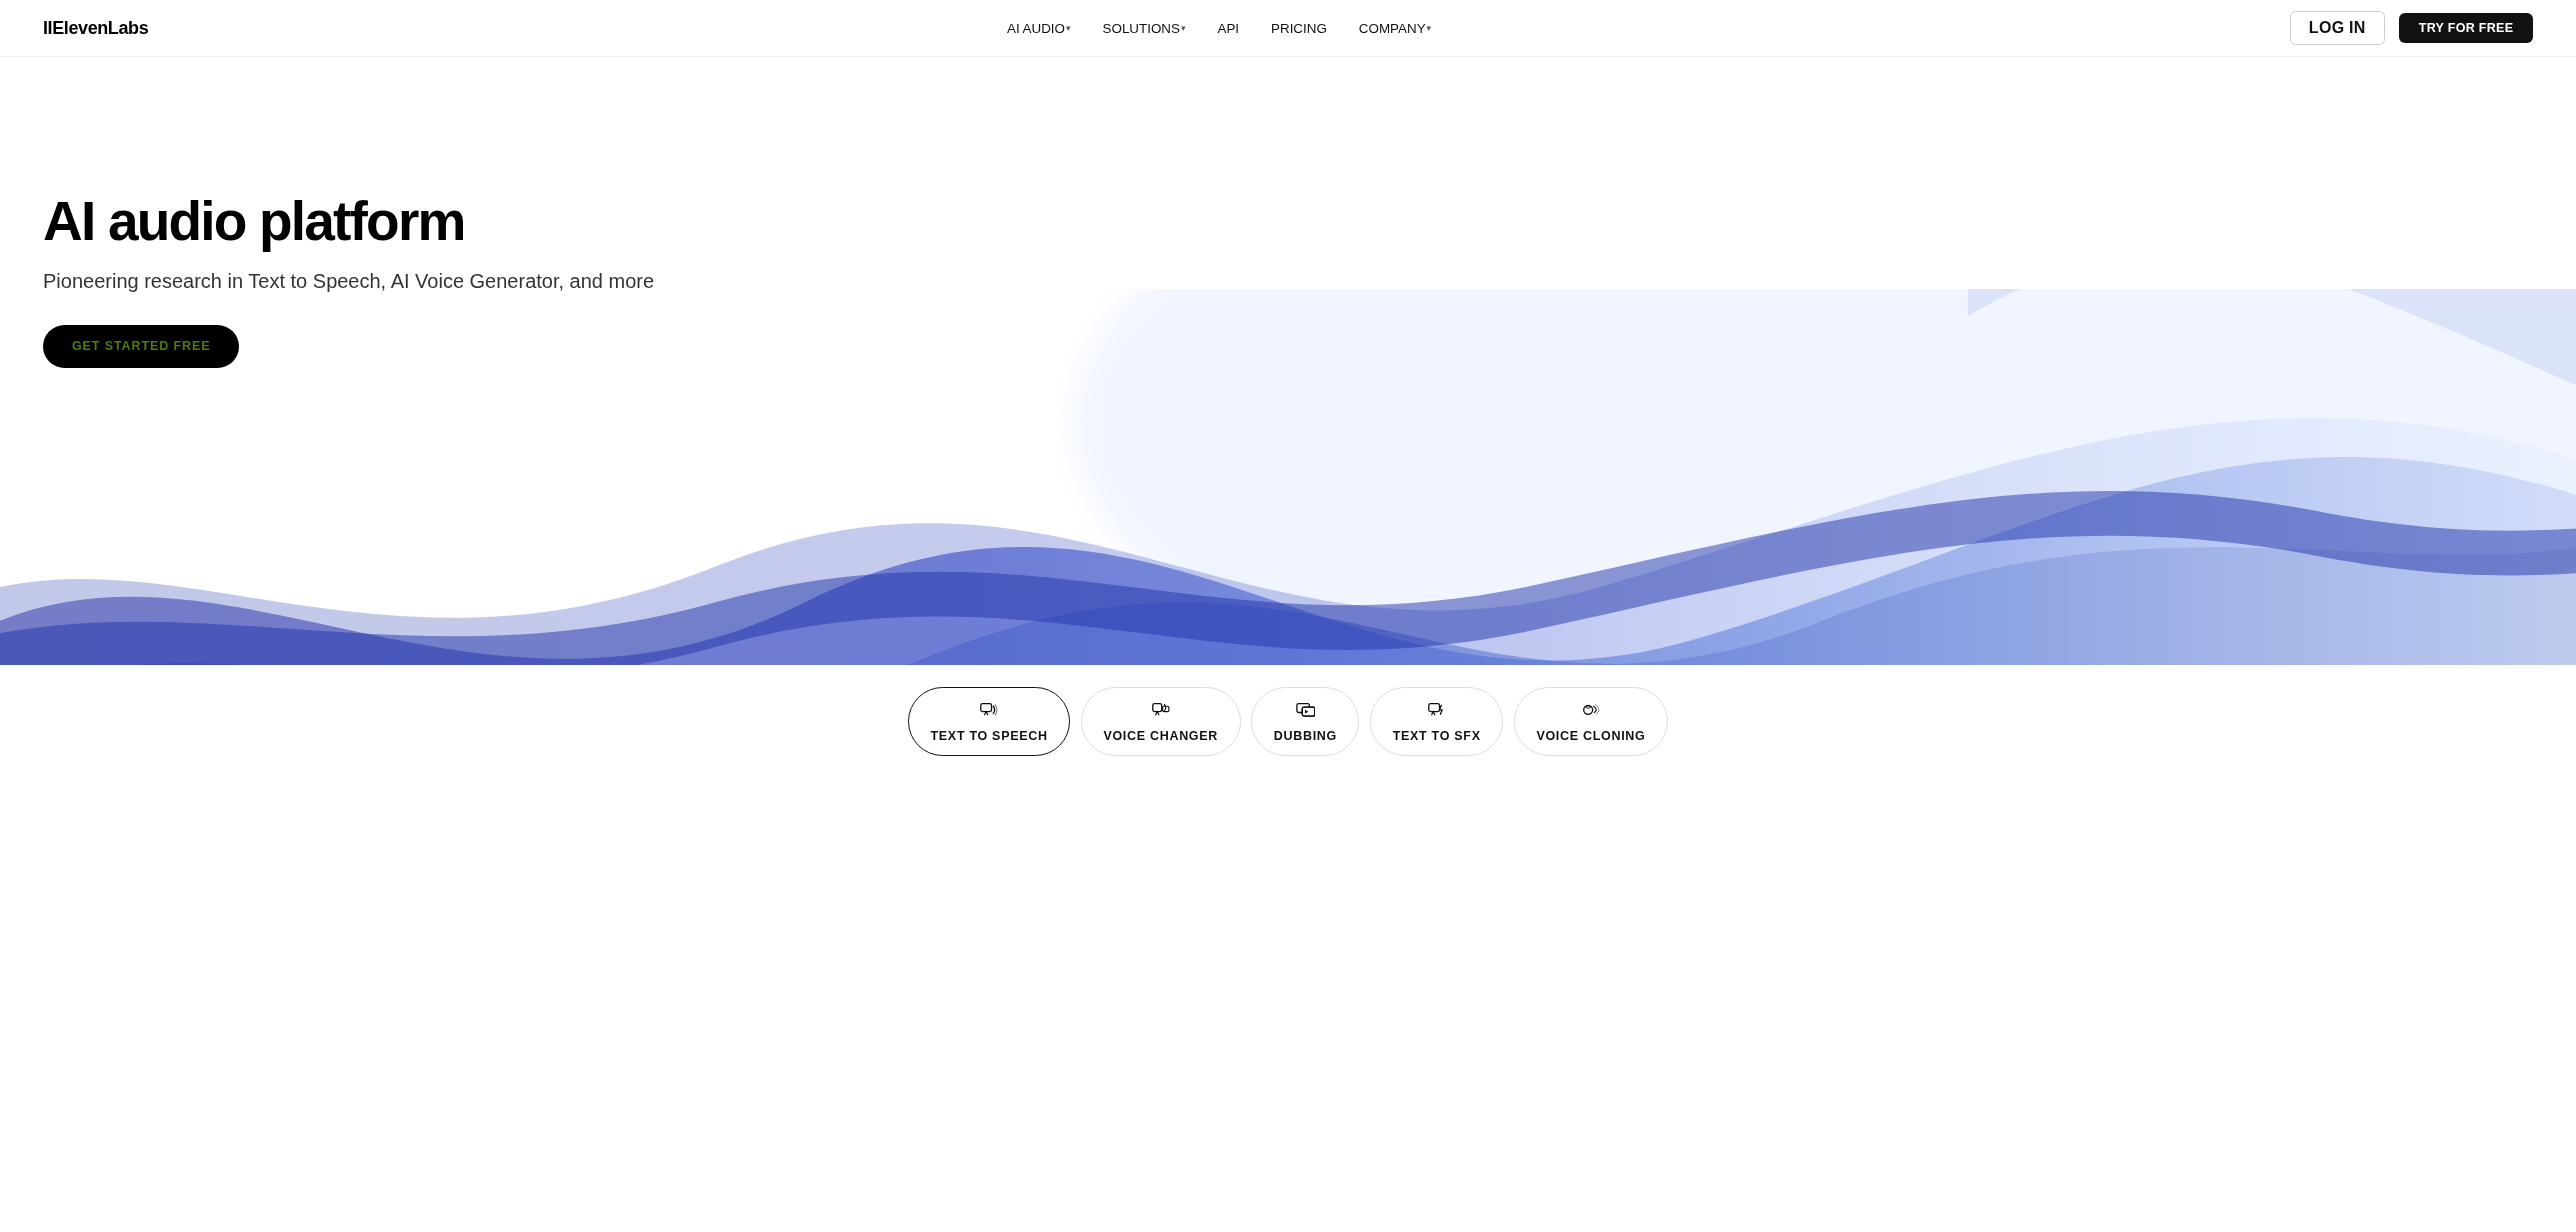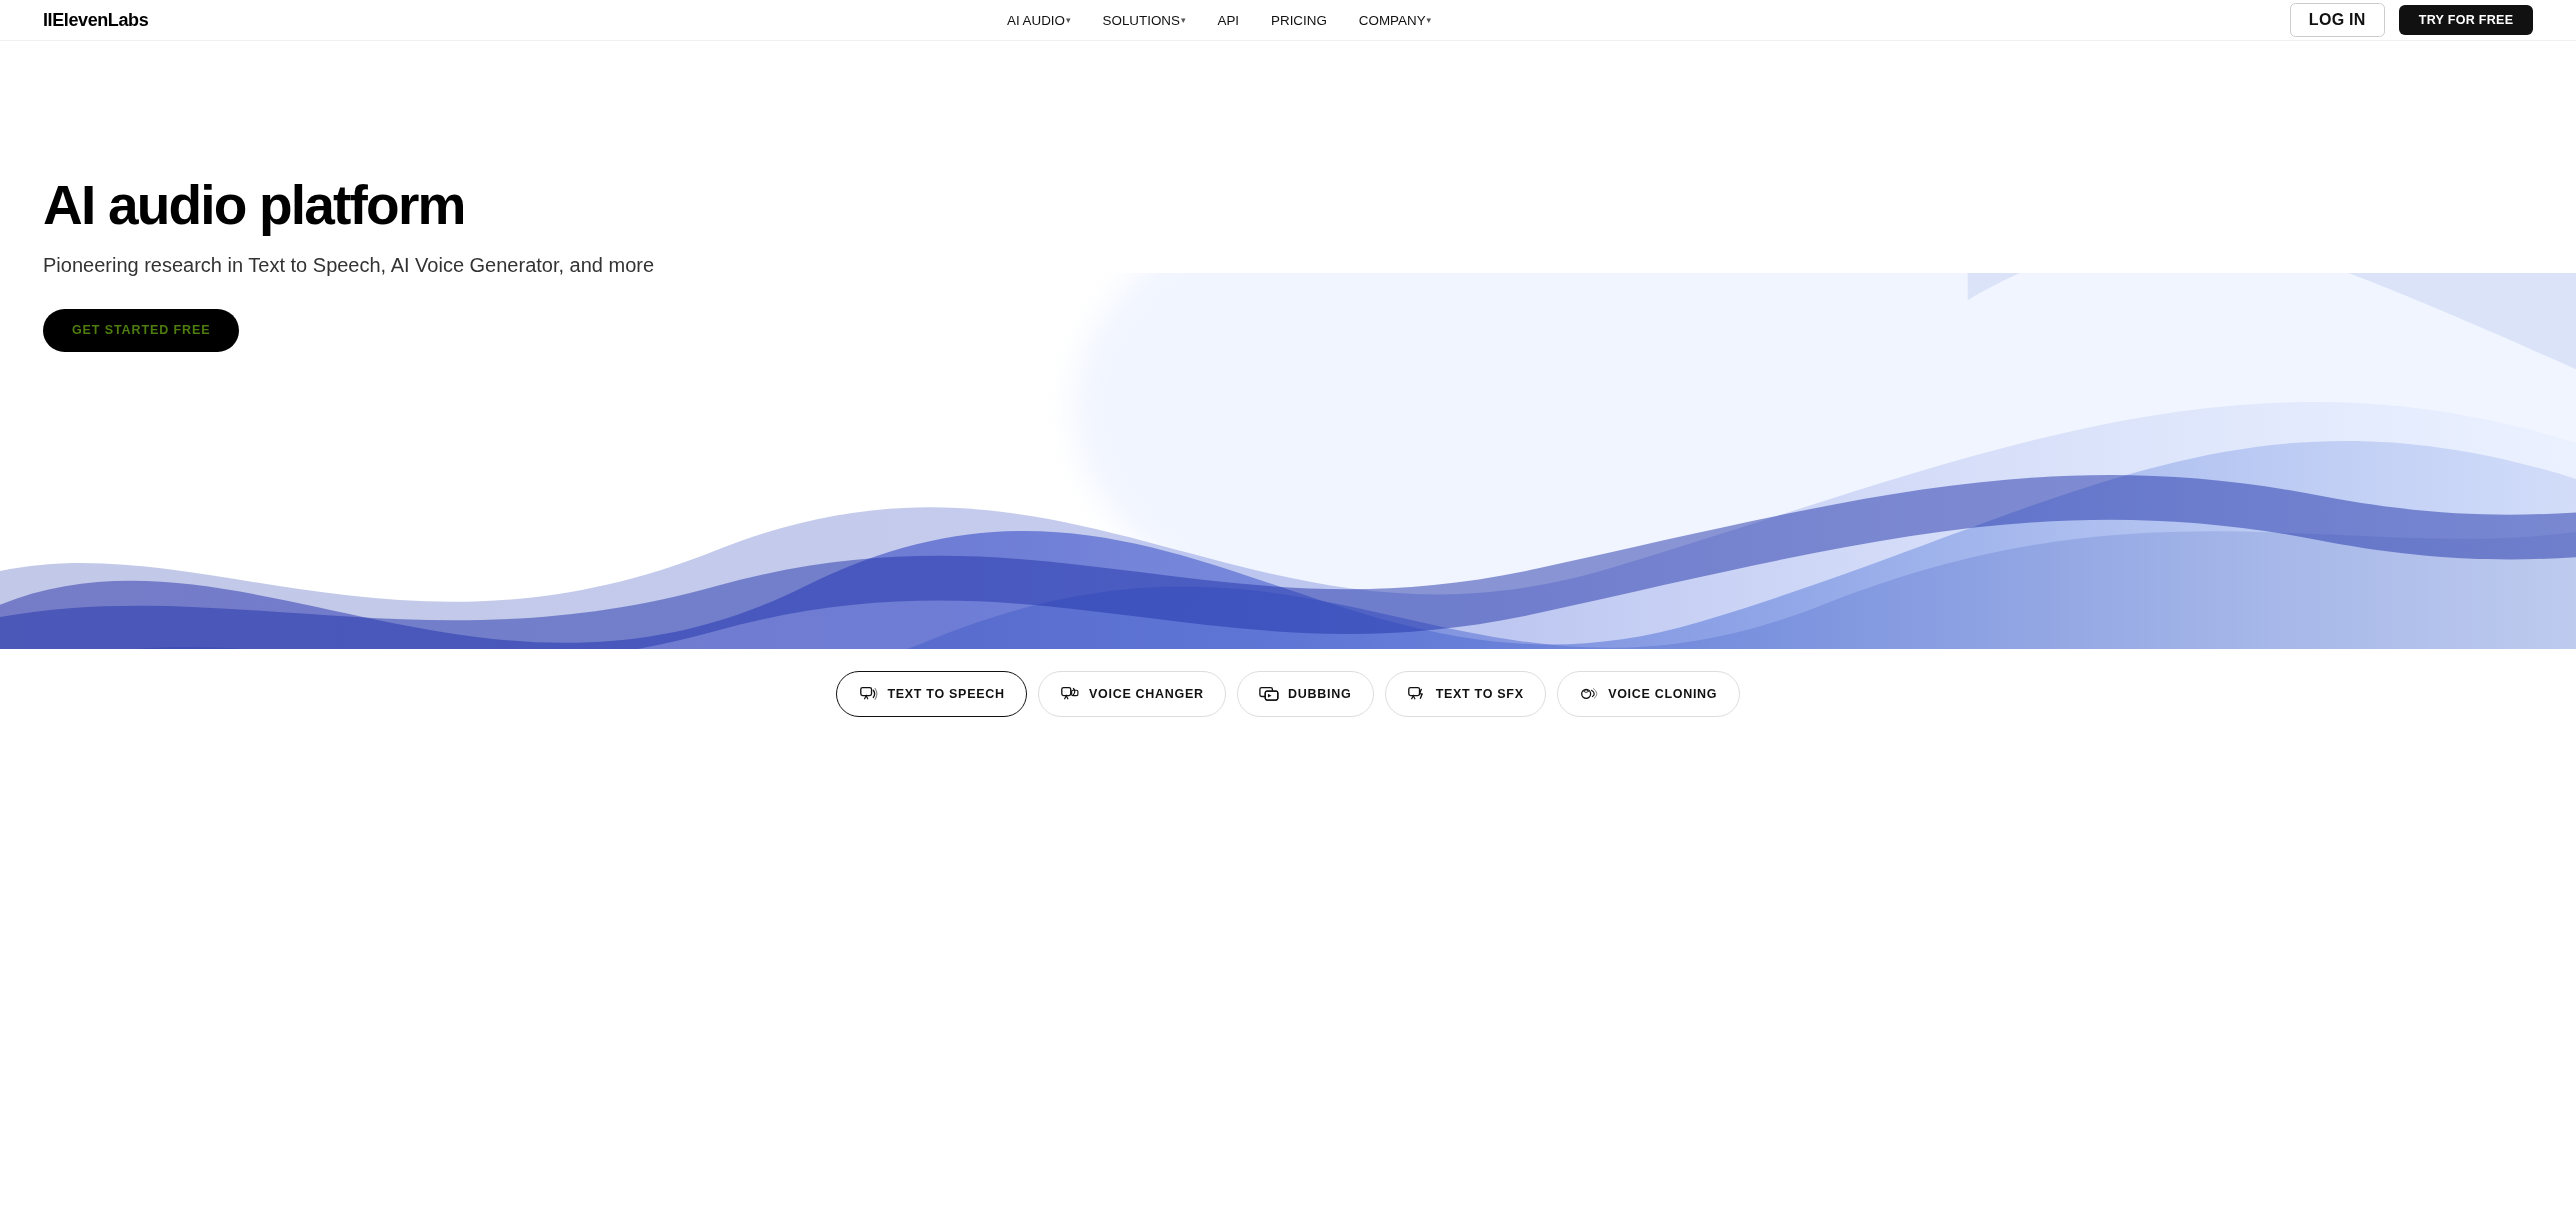--- a/index.html
+++ b/index.html
@@ -14,21 +14,21 @@
       overflow-x: hidden;
       min-height: 100vh;
     }
 
     
     nav {
       display: flex;
       align-items: center;
       justify-content: space-between;
       padding: 0 43px;
-      height: 41px;
+      height: 57px;
       border-bottom: 0.9px solid #f0f0f0;
       position: relative;
       z-index: 10;
       background: #fff;
     }
 
     .nav-logo {
       font-size: 18px;
       font-weight: 700;
       color: #000;
@@ -167,20 +167,21 @@
       padding: 12.5px 21.5px;
       border-radius: 45px;
       border: 1.3px solid #ddd;
       font-size: 12.5px;
       font-weight: 700;
       letter-spacing: 0.7px;
       color: #111;
       cursor: pointer;
       background: #fff;
       text-transform: uppercase;
+      flex-direction: column;
     }
 
     .tab-item.active {
       border-color: #111;
       border-width: 1.8px;
     }
 
     .tab-icon {
       display: flex;
       align-items: center;

